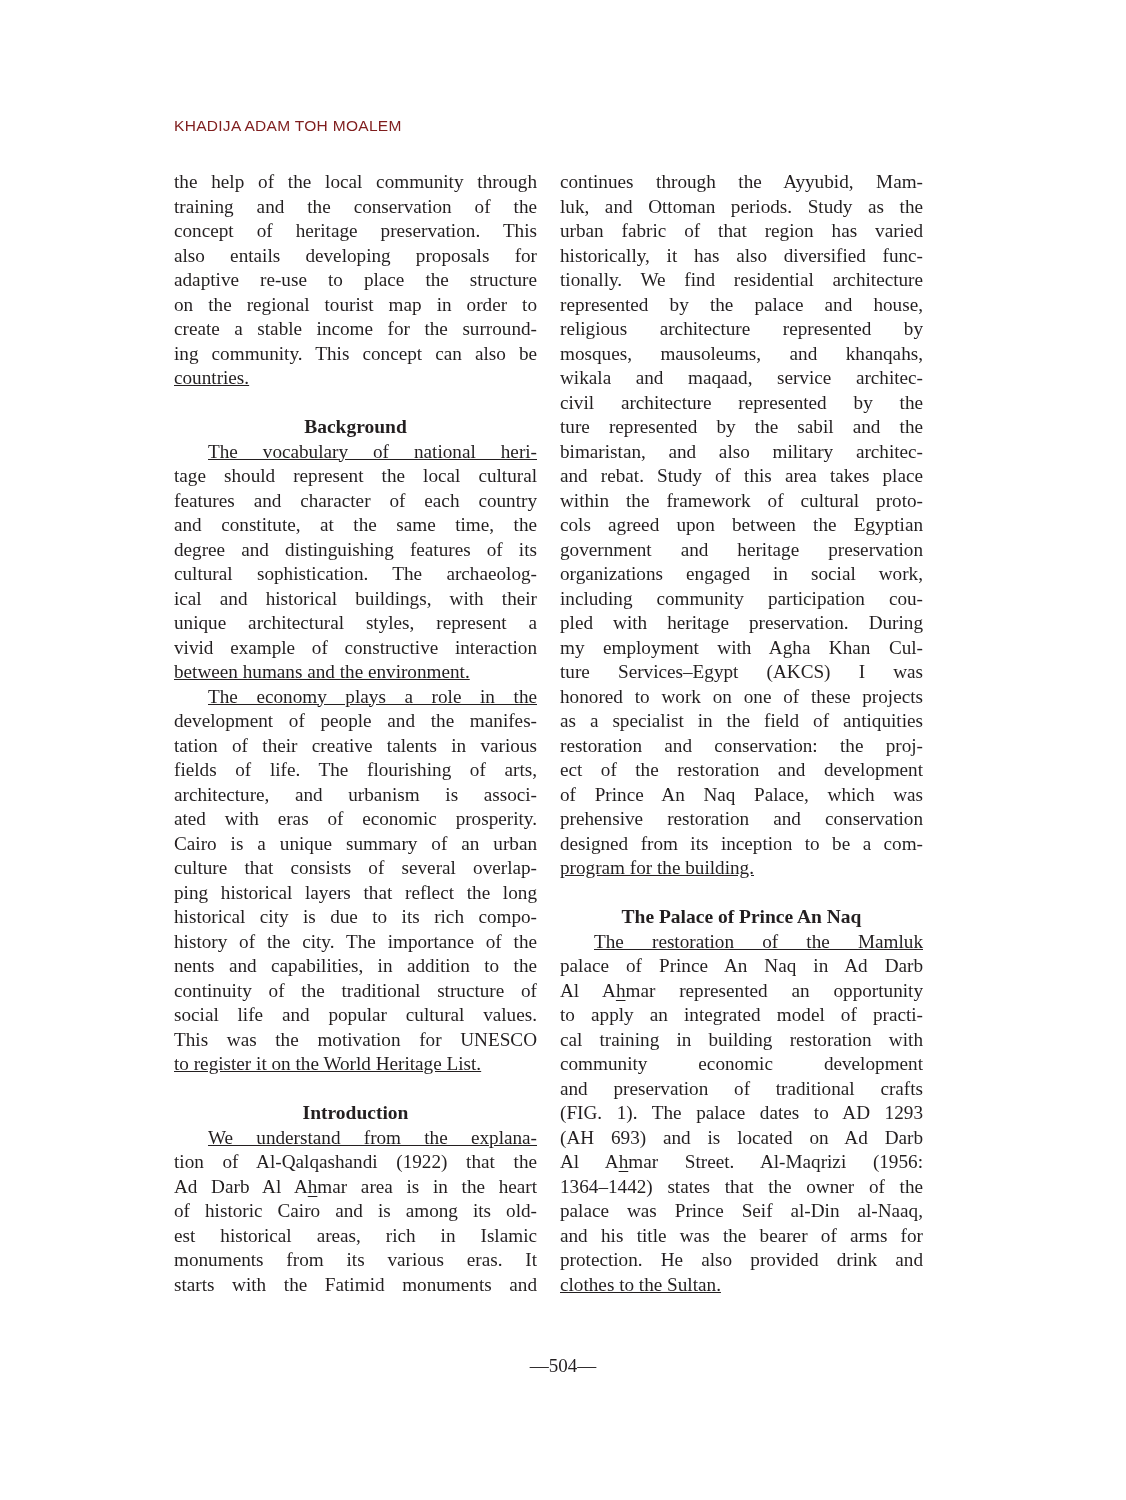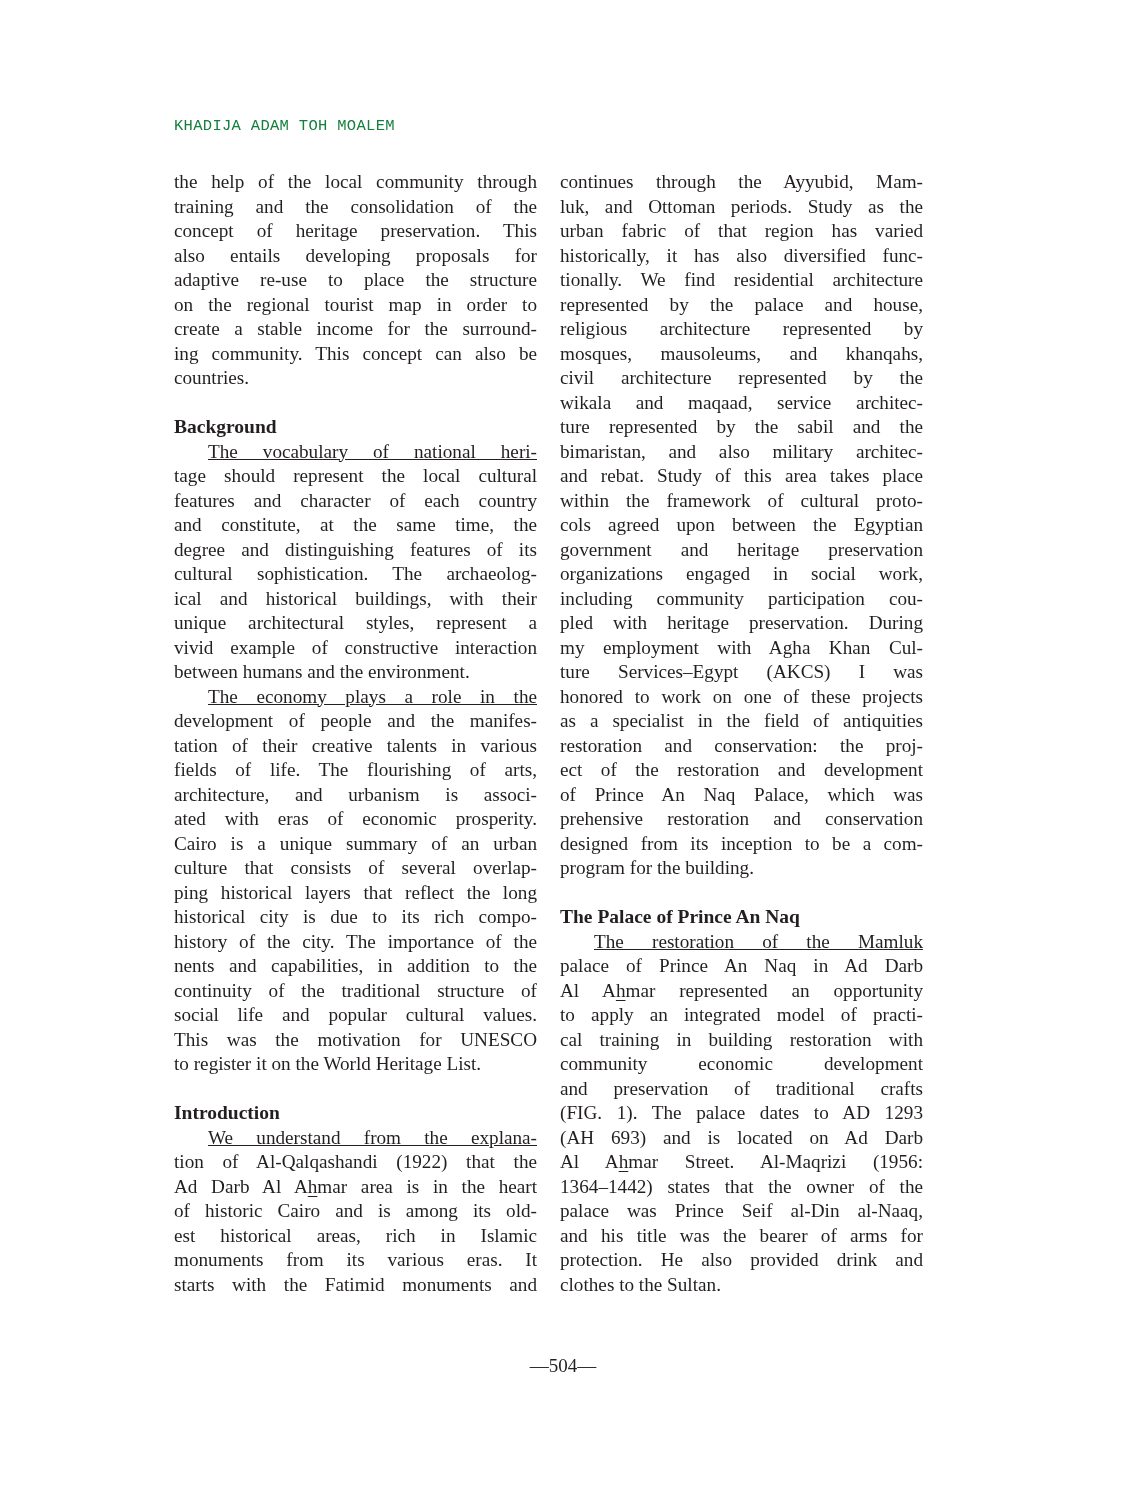--- a/index.html
+++ b/index.html
@@ -1,43 +1,43 @@
 <!DOCTYPE html>
 <html><head>
 <meta charset="utf-8">
 <style>
   html, body { margin: 0; padding: 0; background: #ffffff; }
   body { width: 1126px; height: 1500px; position: relative; overflow: hidden;
          font-family: "DejaVu Serif", "Liberation Serif", serif; color: #231f20; }
   .running-head { position: absolute; left: 174px; top: 117px; font-size: 15.5px;
-                  letter-spacing: 0.3px; font-family: Liberation Mono, monospace; color: #15803d; }
+                  letter-spacing: 0.3px; font-family: Liberation Sans, sans-serif; color: #7f1d1d; }
   .col { position: absolute; top: 170px; width: 363px; }
   .col.left { left: 174px; }
   .col.right { left: 560px; }
   .line { display: block; height: 24.5px; line-height: 24.5px; font-size: 19.2px;
           font-family: "Liberation Serif", serif; text-align: justify; text-align-last: justify;
           white-space: nowrap; overflow: visible; }
-  .line.last { text-align-last: left; }
+  .line.last { text-align-last: left; text-decoration: underline; }
   .line.indent { padding-left: 34px; text-decoration: underline; }
   .gap { display: block; height: 24.5px; }
   .heading { display: block; height: 24.5px; line-height: 24.5px; font-size: 19.5px; font-weight: bold;
-             font-family: "Liberation Serif", serif; }
+             font-family: "Liberation Serif", serif; text-align: center; }
   .page-num { position: absolute; left: 0; width: 1126px; top: 1355px; text-align: center;
               font-size: 19px; font-family: "Liberation Serif", serif; }
   u.ul { text-decoration: underline; text-underline-offset: 3px; }
 </style>
 </head>
 <body>
 
 <div class="running-head">KHADIJA ADAM TOH MOALEM</div>
 
 <div class="col left">
   <div>
     <span class="line">the help of the local community through</span>
-    <span class="line">training and the consolidation of the</span>
+    <span class="line">training and the conservation of the</span>
     <span class="line">concept of heritage preservation. This</span>
     <span class="line">also entails developing proposals for</span>
     <span class="line">adaptive re-use to place the structure</span>
     <span class="line">on the regional tourist map in order to</span>
     <span class="line">create a stable income for the surround-</span>
     <span class="line">ing community. This concept can also be</span>
     <span class="line last">countries.</span>
   </div>
   <span class="gap"></span>
   <span class="heading">Background</span>
@@ -87,22 +87,22 @@
 <div class="col right">
   <div>
     <span class="line">continues through the Ayyubid, Mam-</span>
     <span class="line">luk, and Ottoman periods. Study as the</span>
     <span class="line">urban fabric of that region has varied</span>
     <span class="line">historically, it has also diversified func-</span>
     <span class="line">tionally. We find residential architecture</span>
     <span class="line">represented by the palace and house,</span>
     <span class="line">religious architecture represented by</span>
     <span class="line">mosques, mausoleums, and khanqahs,</span>
+    <span class="line">wikala and maqaad, service architec-</span>
     <span class="line">civil architecture represented by the</span>
-    <span class="line">wikala and maqaad, service architec-</span>
     <span class="line">ture represented by the sabil and the</span>
     <span class="line">bimaristan, and also military architec-</span>
     <span class="line">and rebat. Study of this area takes place</span>
     <span class="line">within the framework of cultural proto-</span>
     <span class="line">cols agreed upon between the Egyptian</span>
     <span class="line">government and heritage preservation</span>
     <span class="line">organizations engaged in social work,</span>
     <span class="line">including community participation cou-</span>
     <span class="line">pled with heritage preservation. During</span>
     <span class="line">my employment with Agha Khan Cul-</span>

